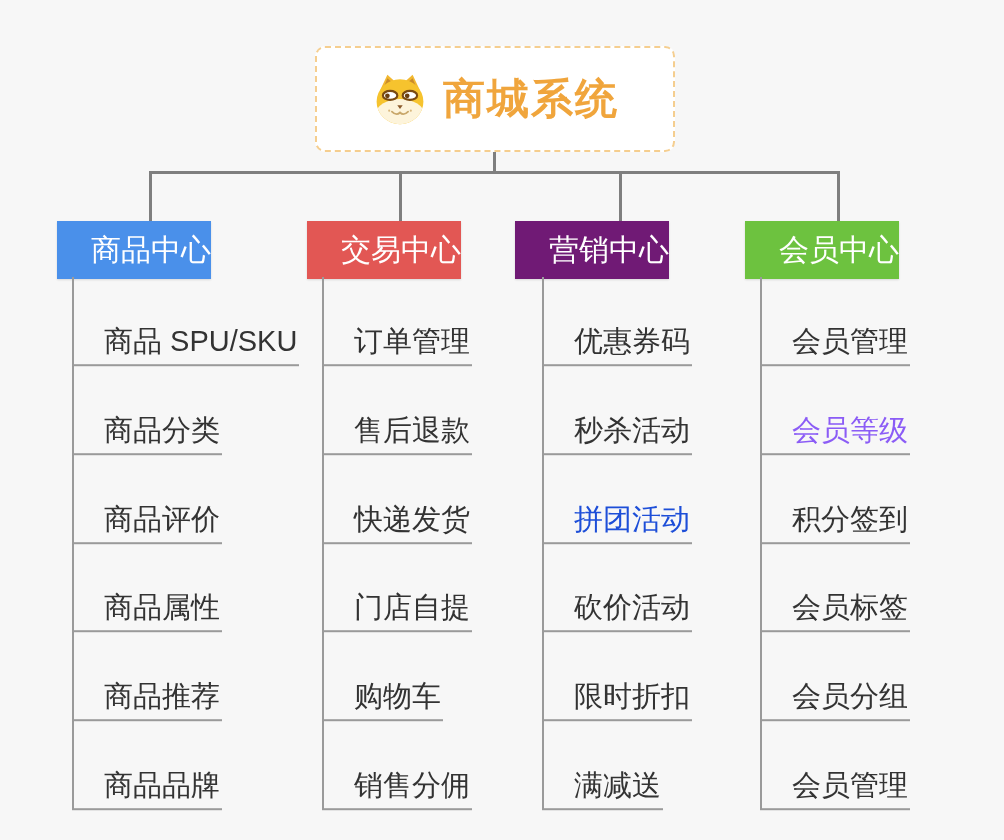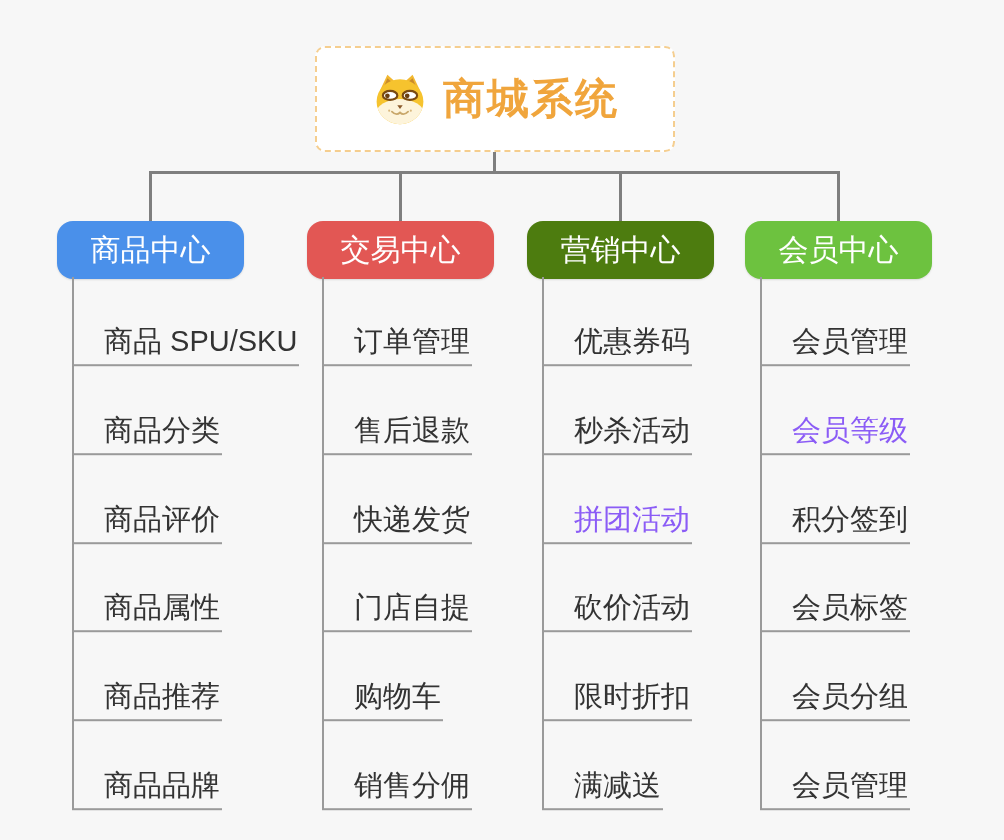--- a/index.html
+++ b/index.html
@@ -47,26 +47,26 @@
   
   .conn {
     position: absolute;
     background: #7f7f7f;
   }
 
   
   .branch-node {
     position: absolute;
     top: 210px;
-    width: 187px;
+    width: 154px;
     height: 58px;
-    border-radius: 16px;
+    border-radius: 0;
     display: flex;
     align-items: center;
-    justify-content: center;
+    justify-content: flex-end;
     box-shadow: 0 1px 2px rgba(0,0,0,0.12);
   }
   .branch-label {
     color: #ffffff;
     font-size: 30px;
     white-space: nowrap;
   }
 
   
   .spine {
@@ -139,27 +139,27 @@
     <div class="branch-node" style="left: 307px; background: rgb(226, 87, 84);">
       <span class="branch-label">交易中心</span>
     </div>
     <div class="spine" style="left: 322px; top: 266px; height: 533px; background: rgb(154, 154, 154);"></div>
     <div class="leaf-node" style="left: 322px; top: 355px; border-bottom-color: rgb(154, 154, 154); color: rgb(51, 51, 51);">订单管理</div>
     <div class="leaf-node" style="left: 322px; top: 533px; border-bottom-color: rgb(154, 154, 154); color: rgb(51, 51, 51);">快递发货</div>
     <div class="leaf-node" style="left: 322px; top: 444px; border-bottom-color: rgb(154, 154, 154); color: rgb(51, 51, 51);">售后退款</div>
     <div class="leaf-node" style="left: 322px; top: 621px; border-bottom-color: rgb(154, 154, 154); color: rgb(51, 51, 51);">门店自提</div>
     <div class="leaf-node" style="left: 322px; top: 710px; border-bottom-color: rgb(154, 154, 154); color: rgb(51, 51, 51);">购物车</div>
     <div class="leaf-node" style="left: 322px; top: 799px; border-bottom-color: rgb(154, 154, 154); color: rgb(51, 51, 51);">销售分佣</div>
-    <div class="branch-node" style="left: 527px; background: #4d7c0f;">
+    <div class="branch-node" style="left: 515px; background: #701a75;">
       <span class="branch-label">营销中心</span>
     </div>
     <div class="spine" style="left: 542px; top: 266px; height: 533px; background: rgb(154, 154, 154);"></div>
     <div class="leaf-node" style="left: 542px; top: 355px; border-bottom-color: rgb(154, 154, 154); color: rgb(51, 51, 51);">优惠券码</div>
     <div class="leaf-node" style="left: 542px; top: 444px; border-bottom-color: rgb(154, 154, 154); color: rgb(51, 51, 51);">秒杀活动</div>
-    <div class="leaf-node" style="left: 542px; top: 533px; border-bottom-color: rgb(154, 154, 154); color: #8b5cf6;">拼团活动</div>
+    <div class="leaf-node" style="left: 542px; top: 533px; border-bottom-color: rgb(154, 154, 154); color: #1d4ed8;">拼团活动</div>
     <div class="leaf-node" style="left: 542px; top: 621px; border-bottom-color: rgb(154, 154, 154); color: rgb(51, 51, 51);">砍价活动</div>
     <div class="leaf-node" style="left: 542px; top: 710px; border-bottom-color: rgb(154, 154, 154); color: rgb(51, 51, 51);">限时折扣</div>
     <div class="leaf-node" style="left: 542px; top: 799px; border-bottom-color: rgb(154, 154, 154); color: rgb(51, 51, 51);">满减送</div>
     <div class="branch-node" style="left: 745px; background: rgb(109, 194, 63);">
       <span class="branch-label">会员中心</span>
     </div>
     <div class="spine" style="left: 760px; top: 266px; height: 533px; background: rgb(154, 154, 154);"></div>
     <div class="leaf-node" style="left: 760px; top: 355px; border-bottom-color: rgb(154, 154, 154); color: rgb(51, 51, 51);">会员管理</div>
     <div class="leaf-node" style="left: 760px; top: 444px; border-bottom-color: rgb(154, 154, 154); color: #8b5cf6;">会员等级</div>
     <div class="leaf-node" style="left: 760px; top: 533px; border-bottom-color: rgb(154, 154, 154); color: rgb(51, 51, 51);">积分签到</div>

